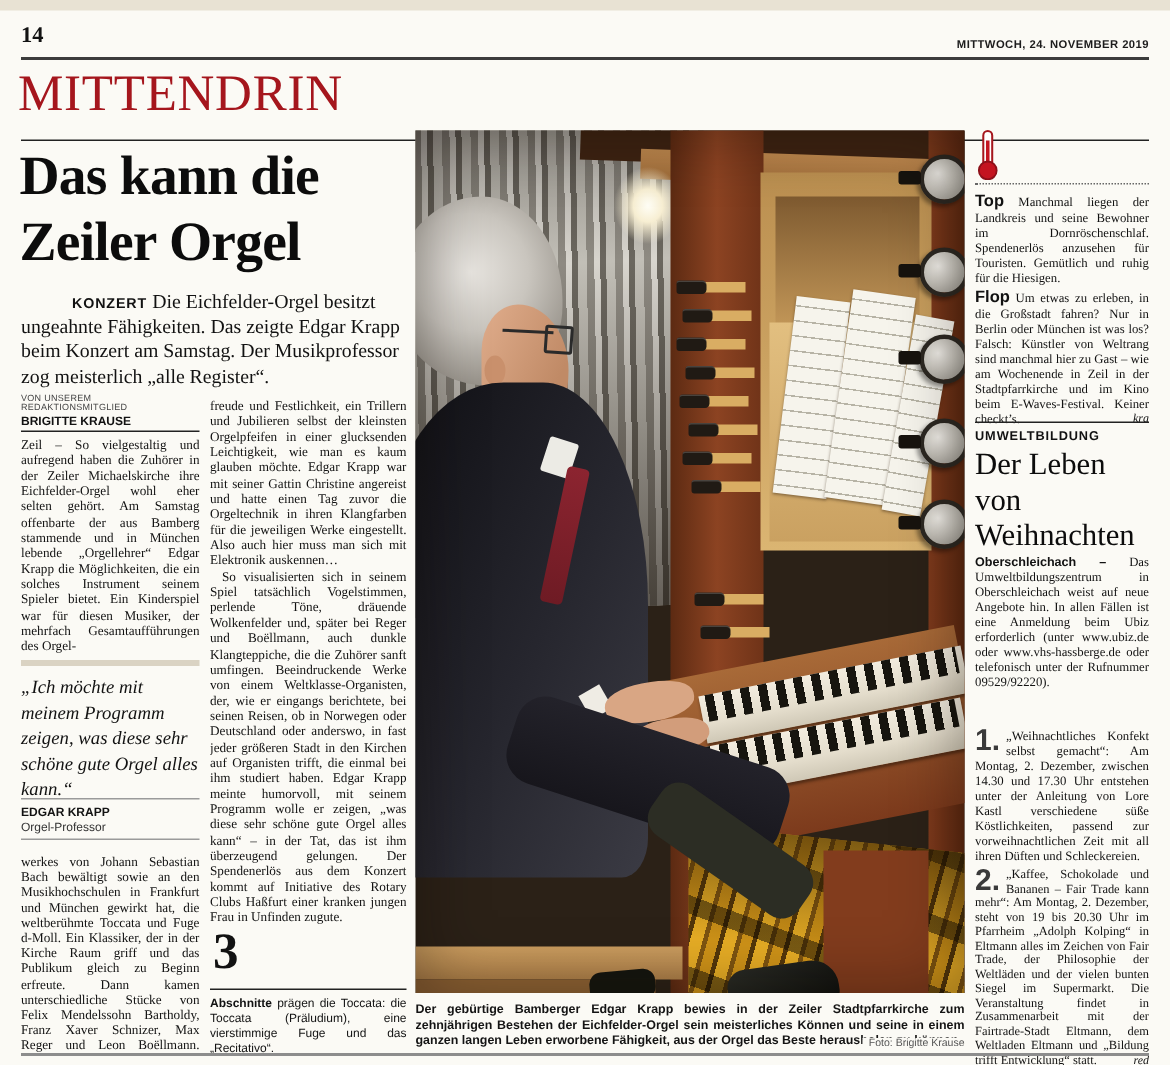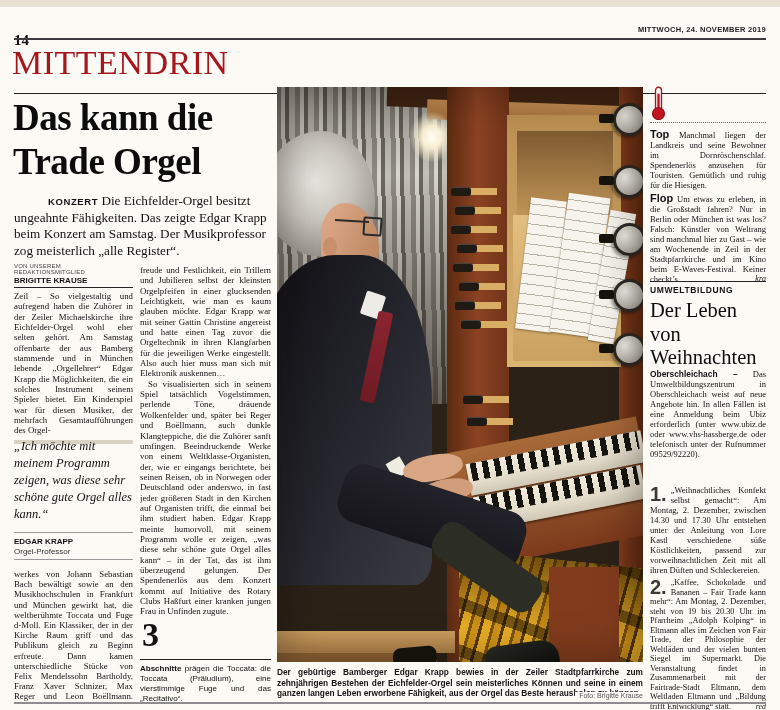--- a/index.html
+++ b/index.html
@@ -1,37 +1,37 @@
 <!DOCTYPE html>
 <html lang="de"><head>
 <meta charset="utf-8">
 <style>
   html,body{margin:0;padding:0;}
   body{width:780px;height:710px;position:relative;overflow:hidden;background:#fbfaf5;
        font-family:"Liberation Serif",serif;color:#121212;}
   .abs{position:absolute;}
   
   .topstrip{left:0;top:0;width:780px;height:7px;background:#e8e2d3;}
-  .pageno{left:14px;top:32px;font:bold 15px "Liberation Serif",serif;}
+  .pageno{left:14px;top:16px;font:bold 15px "Liberation Serif",serif;}
   .dateline{right:14px;top:25px;font:bold 7.5px "Liberation Sans",sans-serif;letter-spacing:.3px;color:#1c1c1c;}
   .hrule1{left:14px;width:752px;top:38px;height:2px;background:#3c3c3c;}
   .brand{left:12px;top:43px;font-size:34px;line-height:40px;color:#a5161d;letter-spacing:.5px;}
   .hrule2{left:14px;width:752px;top:93px;height:1px;background:#222;}
   .botrule{left:14px;width:752px;top:702px;height:2px;background:#8d8d8d;}
   
   .headline{left:13px;top:96px;width:258px;font-weight:bold;font-size:37px;line-height:44px;letter-spacing:-.5px;color:#0c0c0c;}
   .lead{left:14px;top:193px;width:254px;font-size:13.2px;line-height:16.6px;}
   .kicker{font:bold 9.5px "Liberation Sans",sans-serif;letter-spacing:.6px;padding-left:34px;}
   .byline{left:14px;top:263px;width:119px;border-bottom:1px solid #222;padding-bottom:2px;}
   .byline .lbl{display:block;font:6px "Liberation Sans",sans-serif;color:#444;letter-spacing:.2px;}
   .byline .nm{display:block;font:bold 8px "Liberation Sans",sans-serif;margin-top:1px;}
   .bodytext{font-size:8.8px;line-height:10.35px;text-align:justify;hyphens:auto;}
   .c1p1{left:14px;top:291px;width:119px;height:148px;overflow:hidden;}
   .quotebar{left:14px;top:440px;width:119px;height:4px;background:#dad3c3;}
-  .quote{left:14px;top:438px;width:119px;font-style:italic;font-size:12.5px;line-height:17px;}
+  .quote{left:14px;top:450px;width:119px;font-style:italic;font-size:12.5px;line-height:17px;}
   .qr1{left:14px;top:532px;width:119px;height:1px;background:#9a9a9a;}
   .qname{left:14px;top:537px;font:bold 8px "Liberation Sans",sans-serif;}
   .qrole{left:14px;top:547px;font:8px "Liberation Sans",sans-serif;color:#333;}
   .qr2{left:14px;top:559px;width:119px;height:1px;background:#9a9a9a;}
   .c1p2{left:14px;top:569px;width:119px;height:134px;overflow:hidden;line-height:10.2px;}
   .c2{left:140px;top:265px;width:131px;height:354px;overflow:hidden;}
   .c2 p{margin:0;}
   .c2 p+p{text-indent:8px;}
   .fact3{left:142px;top:616px;font:bold 34px/38px "Liberation Serif",serif;}
   .factrule{left:140px;top:659px;width:131px;height:1px;background:#222;}
@@ -83,21 +83,21 @@
 </head>
 <body>
 
 <div class="abs topstrip"></div>
 <div class="abs pageno">14</div>
 <div class="abs dateline">MITTWOCH, 24. NOVEMBER 2019</div>
 <div class="abs hrule1"></div>
 <div class="abs brand">MITTENDRIN</div>
 <div class="abs hrule2"></div>
 
-<div class="abs headline">Das kann die Trade Orgel</div>
+<div class="abs headline">Das kann die Zeiler Orgel</div>
 <div class="abs lead"><span class="kicker">KONZERT</span><span> Die Eichfelder-Orgel besitzt ungeahnte Fähigkeiten. Das zeigte Edgar Krapp beim Konzert am Samstag. Der Musikprofessor zog meisterlich „alle Register“.</span></div>
 
 <div class="abs byline">
   <span class="lbl">VON UNSEREM REDAKTIONSMITGLIED</span>
   <span class="nm">BRIGITTE KRAUSE</span>
 </div>
 
 <div class="abs bodytext c1p1">Zeil – So vielgestaltig und aufregend haben die Zuhörer in der Zeiler Michaelskirche ihre Eichfelder-Orgel wohl eher selten gehört. Am Samstag offenbarte der aus Bamberg stammende und in München lebende „Orgellehrer“ Edgar Krapp die Möglichkeiten, die ein solches Instrument seinem Spieler bietet. Ein Kinderspiel war für diesen Musiker, der mehrfach Gesamtaufführungen des Orgel-</div>
 <div class="abs quotebar"></div>
 <div class="abs quote">„Ich möchte mit meinem Programm zeigen, was diese sehr schöne gute Orgel alles kann.“</div>

